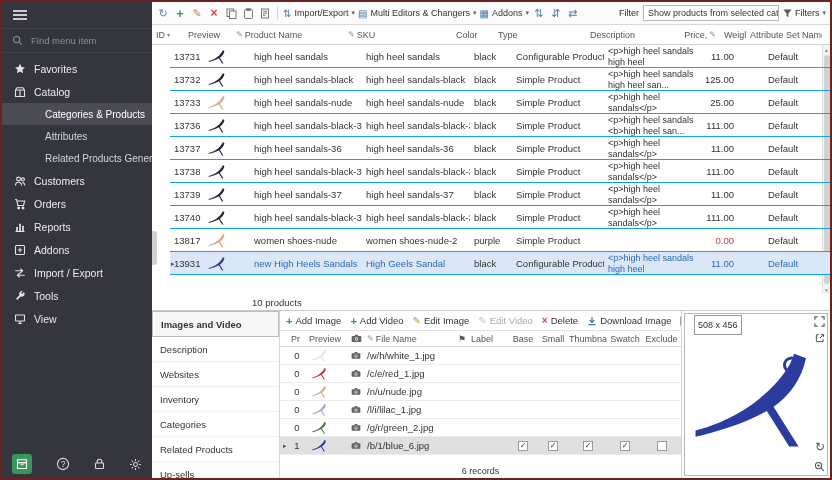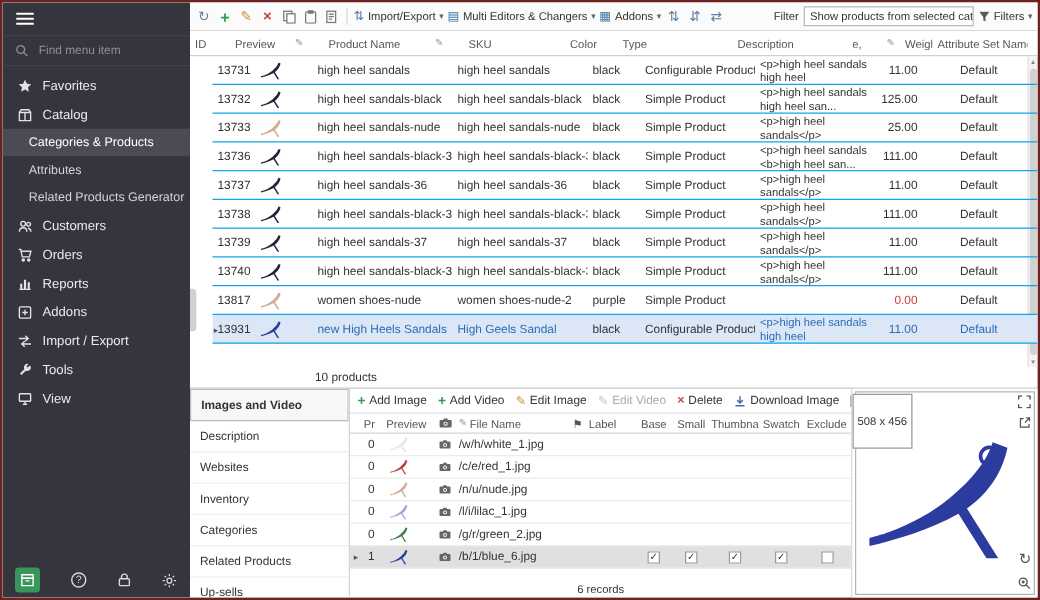--- a/index.html
+++ b/index.html
@@ -6,21 +6,21 @@
   *{box-sizing:border-box;font-family:"Liberation Sans",sans-serif;}
   .frame{width:832px;height:480px;border:2px solid #6d2222;background:#fff;display:flex;overflow:hidden;position:relative;}
   
   .sidebar{width:150px;flex:0 0 150px;background:#35353e;color:#e9e9ee;display:flex;flex-direction:column;}
   .sb-top{height:26px;display:flex;align-items:center;padding:0 10px;}
   .sb-search{height:25px;display:flex;align-items:center;gap:6px;padding:0 10px;border-top:1px solid #41414b;border-bottom:1px solid #41414b;}
   .sb-search input{background:transparent;border:none;outline:none;color:#cfcfd6;font-size:9.5px;width:100px;}
   .sb-search input::placeholder{color:#8f8f99;}
   .sb-menu{display:flex;flex-direction:column;padding-top:4px;}
   .sb-item{height:23px;display:flex;align-items:center;gap:8px;padding:0 12px;font-size:10.5px;white-space:nowrap;cursor:default;}
-  .sb-sub{height:22px;display:flex;align-items:center;padding:0 12px 0 21px;font-size:10px;color:#d3d3da;white-space:nowrap;cursor:default;}
+  .sb-sub{height:22px;display:flex;align-items:center;padding:0 12px 0 43px;font-size:10px;color:#d3d3da;white-space:nowrap;cursor:default;}
   .sb-sub.sel{background:#4b4b55;color:#fff;}
   .sb-spacer{flex:1;}
   .sb-bottom{height:28px;display:flex;align-items:center;justify-content:space-between;padding:0 10px;}
   .chip{width:20px;height:20px;background:#38955b;border-radius:3px;display:flex;align-items:center;justify-content:center;}
   .ic{display:inline-flex;align-items:center;justify-content:center;}
   
   .main{flex:1;display:flex;flex-direction:column;min-width:0;background:#fff;}
   .toolbar{display:flex;align-items:center;gap:3px;padding:0 4px;height:23px;border-bottom:1px solid #d9d9d9;background:#fbfbfb;}
   .tleft{display:flex;align-items:center;gap:3px;flex:1 1 auto;min-width:0;overflow:hidden;}
   .tright{display:flex;align-items:center;gap:4px;flex:0 0 auto;}
@@ -29,21 +29,21 @@
   .tbtn.pencil{color:#c79437;font-size:11px;}
   .tbtn.del{color:#cf4545;font-weight:bold;font-size:12px;}
   .vsep{width:1px;height:14px;background:#d8d8d8;margin:0 2px;flex:0 0 auto;}
   .tmenu{display:flex;align-items:center;gap:3px;font-size:9px;color:#333;white-space:nowrap;flex:0 0 auto;}
   .mi{color:#4a7ba6;font-size:10px;}
   .caret{font-size:7px;color:#666;}
   .flabel{font-size:9px;color:#333;}
   .fselect{border:1px solid #b9b9b9;background:#fff;height:16px;display:flex;align-items:center;justify-content:space-between;gap:4px;padding:0 4px;font-size:9px;color:#333;width:136px;white-space:nowrap;overflow:hidden;}
   
   .ghead{height:20px;display:flex;align-items:center;border-bottom:1px solid #d0d0d0;background:#fff;padding-right:8px;}
-  .hc{padding:0 4px;display:flex;align-items:center;gap:20px;color:#555;font-size:9px;white-space:nowrap;overflow:hidden;}
+  .hc{padding:0 4px;display:flex;align-items:center;gap:2px;color:#555;font-size:9px;white-space:nowrap;overflow:hidden;}
   .psm{font-size:8px;color:#999;}
   .sort{font-size:6px;color:#777;}
   .w-id{width:32px;}.w-prev{width:48px;}.w-name{width:112px;}.w-sku{width:108px;}.w-color{width:42px;}
   .w-type{width:92px;}.w-desc{width:96px;}.w-price{width:38px;justify-content:flex-end;text-align:right;}
   .w-weight{width:26px;}.w-aset{flex:1;min-width:0;}
   .gbody{flex:1;position:relative;overflow:hidden;}
   .grow{width:calc(100% - 8px);height:23px;display:flex;border-bottom:1px solid #0ea5e9;font-size:9.5px;color:#333;position:relative;cursor:default;margin-left:18px;}
   .grow.sel{background:#dbe7f6;}
   .grow.sel .bluet{color:#2a6cb5;}
   .gc{padding:0 4px;display:flex;align-items:center;white-space:nowrap;overflow:hidden;}
@@ -77,21 +77,21 @@
   .dgbody{flex:1;overflow:hidden;}
   .drow{height:18px;display:flex;align-items:center;border-bottom:1px solid #ececec;font-size:9.5px;color:#333;position:relative;cursor:default;}
   .drow.sel{background:#e0e0e0;}
   .dc{padding:0 3px;display:flex;align-items:center;white-space:nowrap;overflow:hidden;}
   .cb{width:10px;height:10px;border:1px solid #9a9a9a;background:#fff;display:inline-flex;align-items:center;justify-content:center;font-size:8px;color:#333;line-height:1;}
   .dgfoot{height:14px;display:flex;align-items:center;justify-content:center;font-size:9px;color:#333;}
   .expmark{font-size:7px;color:#555;}
   
   .pvpanel{width:148px;flex:0 0 148px;position:relative;background:#fff;}
   .pvinner{position:absolute;inset:2px;border:1px solid #b5b5b5;}
-  .pvsize{position:absolute;top:4px;left:0;border:1px solid #999;font-size:9px;padding:16px 3px;background:#fff;color:#333;z-index:2;}
+  .pvsize{position:absolute;top:4px;left:12px;border:1px solid #999;font-size:9px;padding:4px 3px;background:#fff;color:#333;z-index:2;}
   .pvexp{position:absolute;top:5px;right:5px;z-index:2;}
   .pvext{position:absolute;top:22px;right:5px;z-index:2;}
   .pvrot{position:absolute;bottom:24px;right:5px;font-size:12px;color:#555;z-index:2;}
   .pvzoom{position:absolute;bottom:6px;right:5px;z-index:2;}
   .pvimg{position:absolute;inset:12px 16px 6px 4px;display:flex;align-items:center;justify-content:center;}
 </style>
 </head>
 <body>
 
 <div class="frame">

